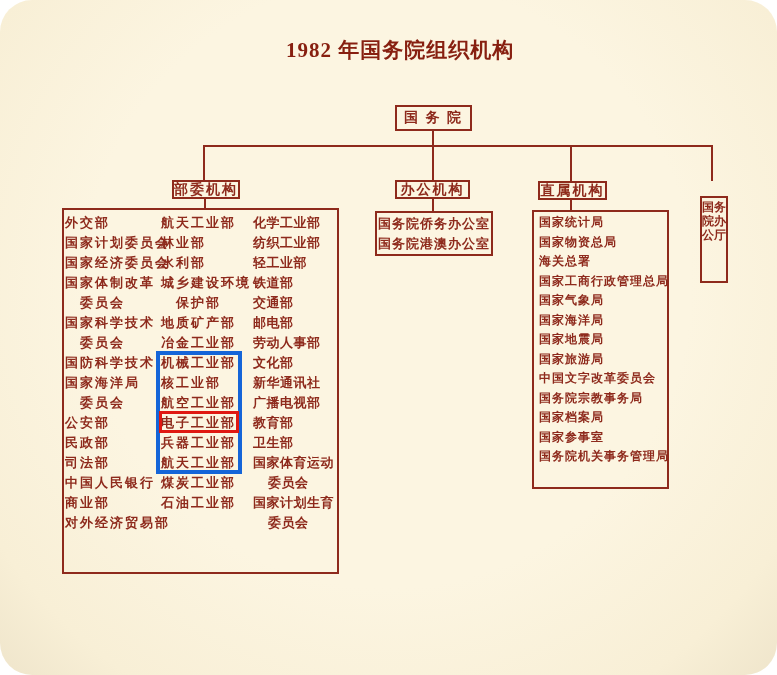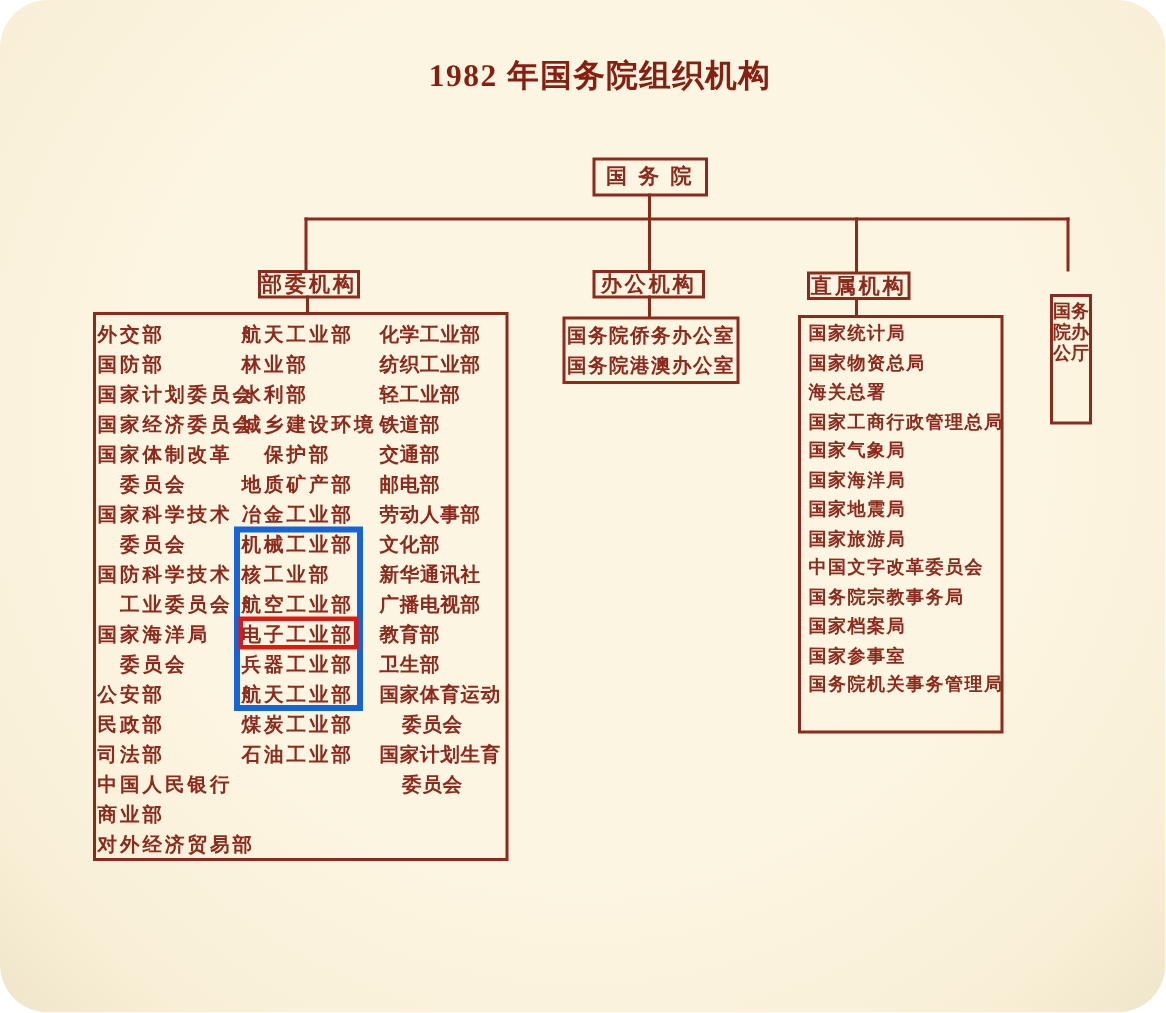--- a/index.html
+++ b/index.html
@@ -82,29 +82,27 @@
   <div class="node label-offices">办公机构</div>
   <div class="node label-direct">直属机构</div>
   <div class="go-box">国务院办公厅</div>
 
   <div class="big-box"></div>
   <div class="offices-box"></div>
   <div class="direct-box"></div>
 
   <div class="list col1">
       <div class="row">外交部</div>
-      <div class="row">国防部</div>
       <div class="row">国家计划委员会</div>
       <div class="row">国家经济委员会</div>
       <div class="row">国家体制改革</div>
       <div class="row indent">委员会</div>
       <div class="row">国家科学技术</div>
       <div class="row indent">委员会</div>
       <div class="row">国防科学技术</div>
-      <div class="row indent">工业委员会</div>
       <div class="row">国家海洋局</div>
       <div class="row indent">委员会</div>
       <div class="row">公安部</div>
       <div class="row">民政部</div>
       <div class="row">司法部</div>
       <div class="row">中国人民银行</div>
       <div class="row">商业部</div>
       <div class="row">对外经济贸易部</div>
     </div>
   <div class="list col2">

